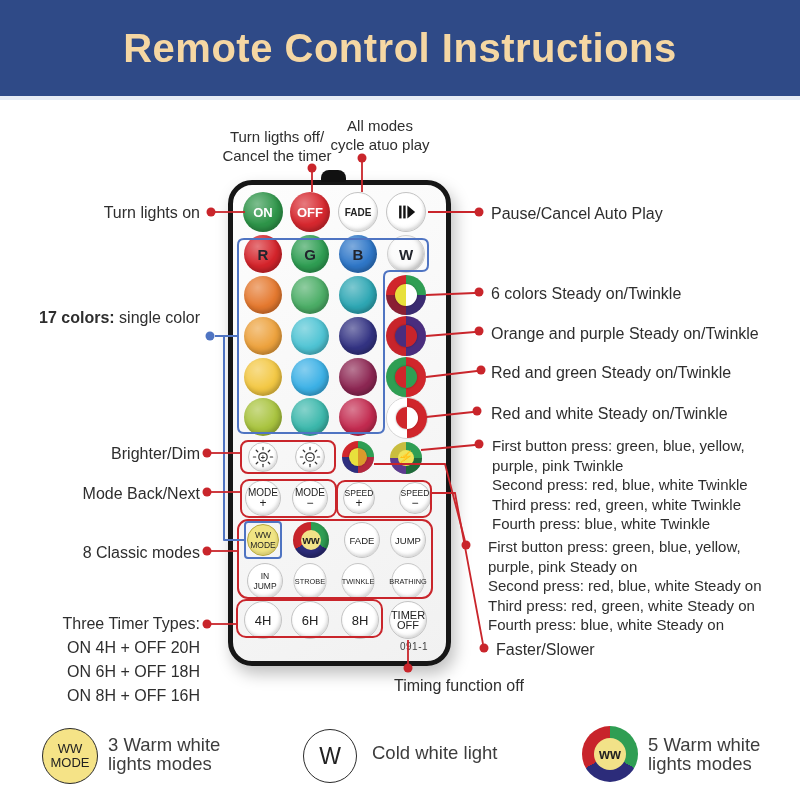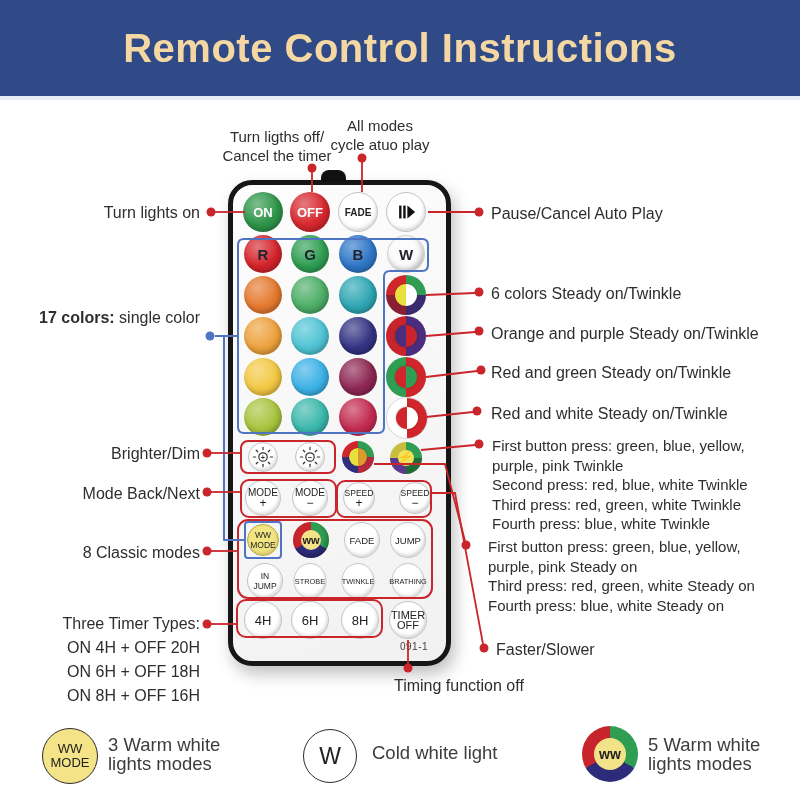--- a/index.html
+++ b/index.html
@@ -319,20 +319,21 @@
   <div class="ann press" style="left:492px;top:436px">
     <div class="line"><b>First button press:</b><span> green, blue, yellow,</span></div>
     <div class="line"><b></b><span>purple, pink Twinkle</span></div>
     <div class="line"><b>Second press:</b><span> red, blue, white Twinkle</span></div>
     <div class="line"><b>Third press:</b><span> red, green, white Twinkle</span></div>
     <div class="line"><b>Fourth press:</b><span> blue, white Twinkle</span></div>
   </div>
   <div class="ann press" style="left:488px;top:537px">
     <div class="line"><b>First button press:</b><span> green, blue, yellow,</span></div>
     <div class="line"><b></b><span>purple, pink Steady on</span></div>
+    <div class="line"><b>Second press:</b><span> red, blue, white Steady on</span></div>
     <div class="line"><b>Third press:</b><span> red, green, white Steady on</span></div>
     <div class="line"><b>Fourth press:</b><span> blue, white Steady on</span></div>
   </div>
 
   <div class="ann" style="left:496px;top:640px">Faster/Slower</div>
   <div class="ann" style="left:394px;top:676px">Timing function off</div>
 
   <div class="legend-icon" style="left: 42px; top: 728px; width: 56px; height: 56px; background: rgb(245, 227, 135);">
     <span class="stack">
       <span>WW</span>

